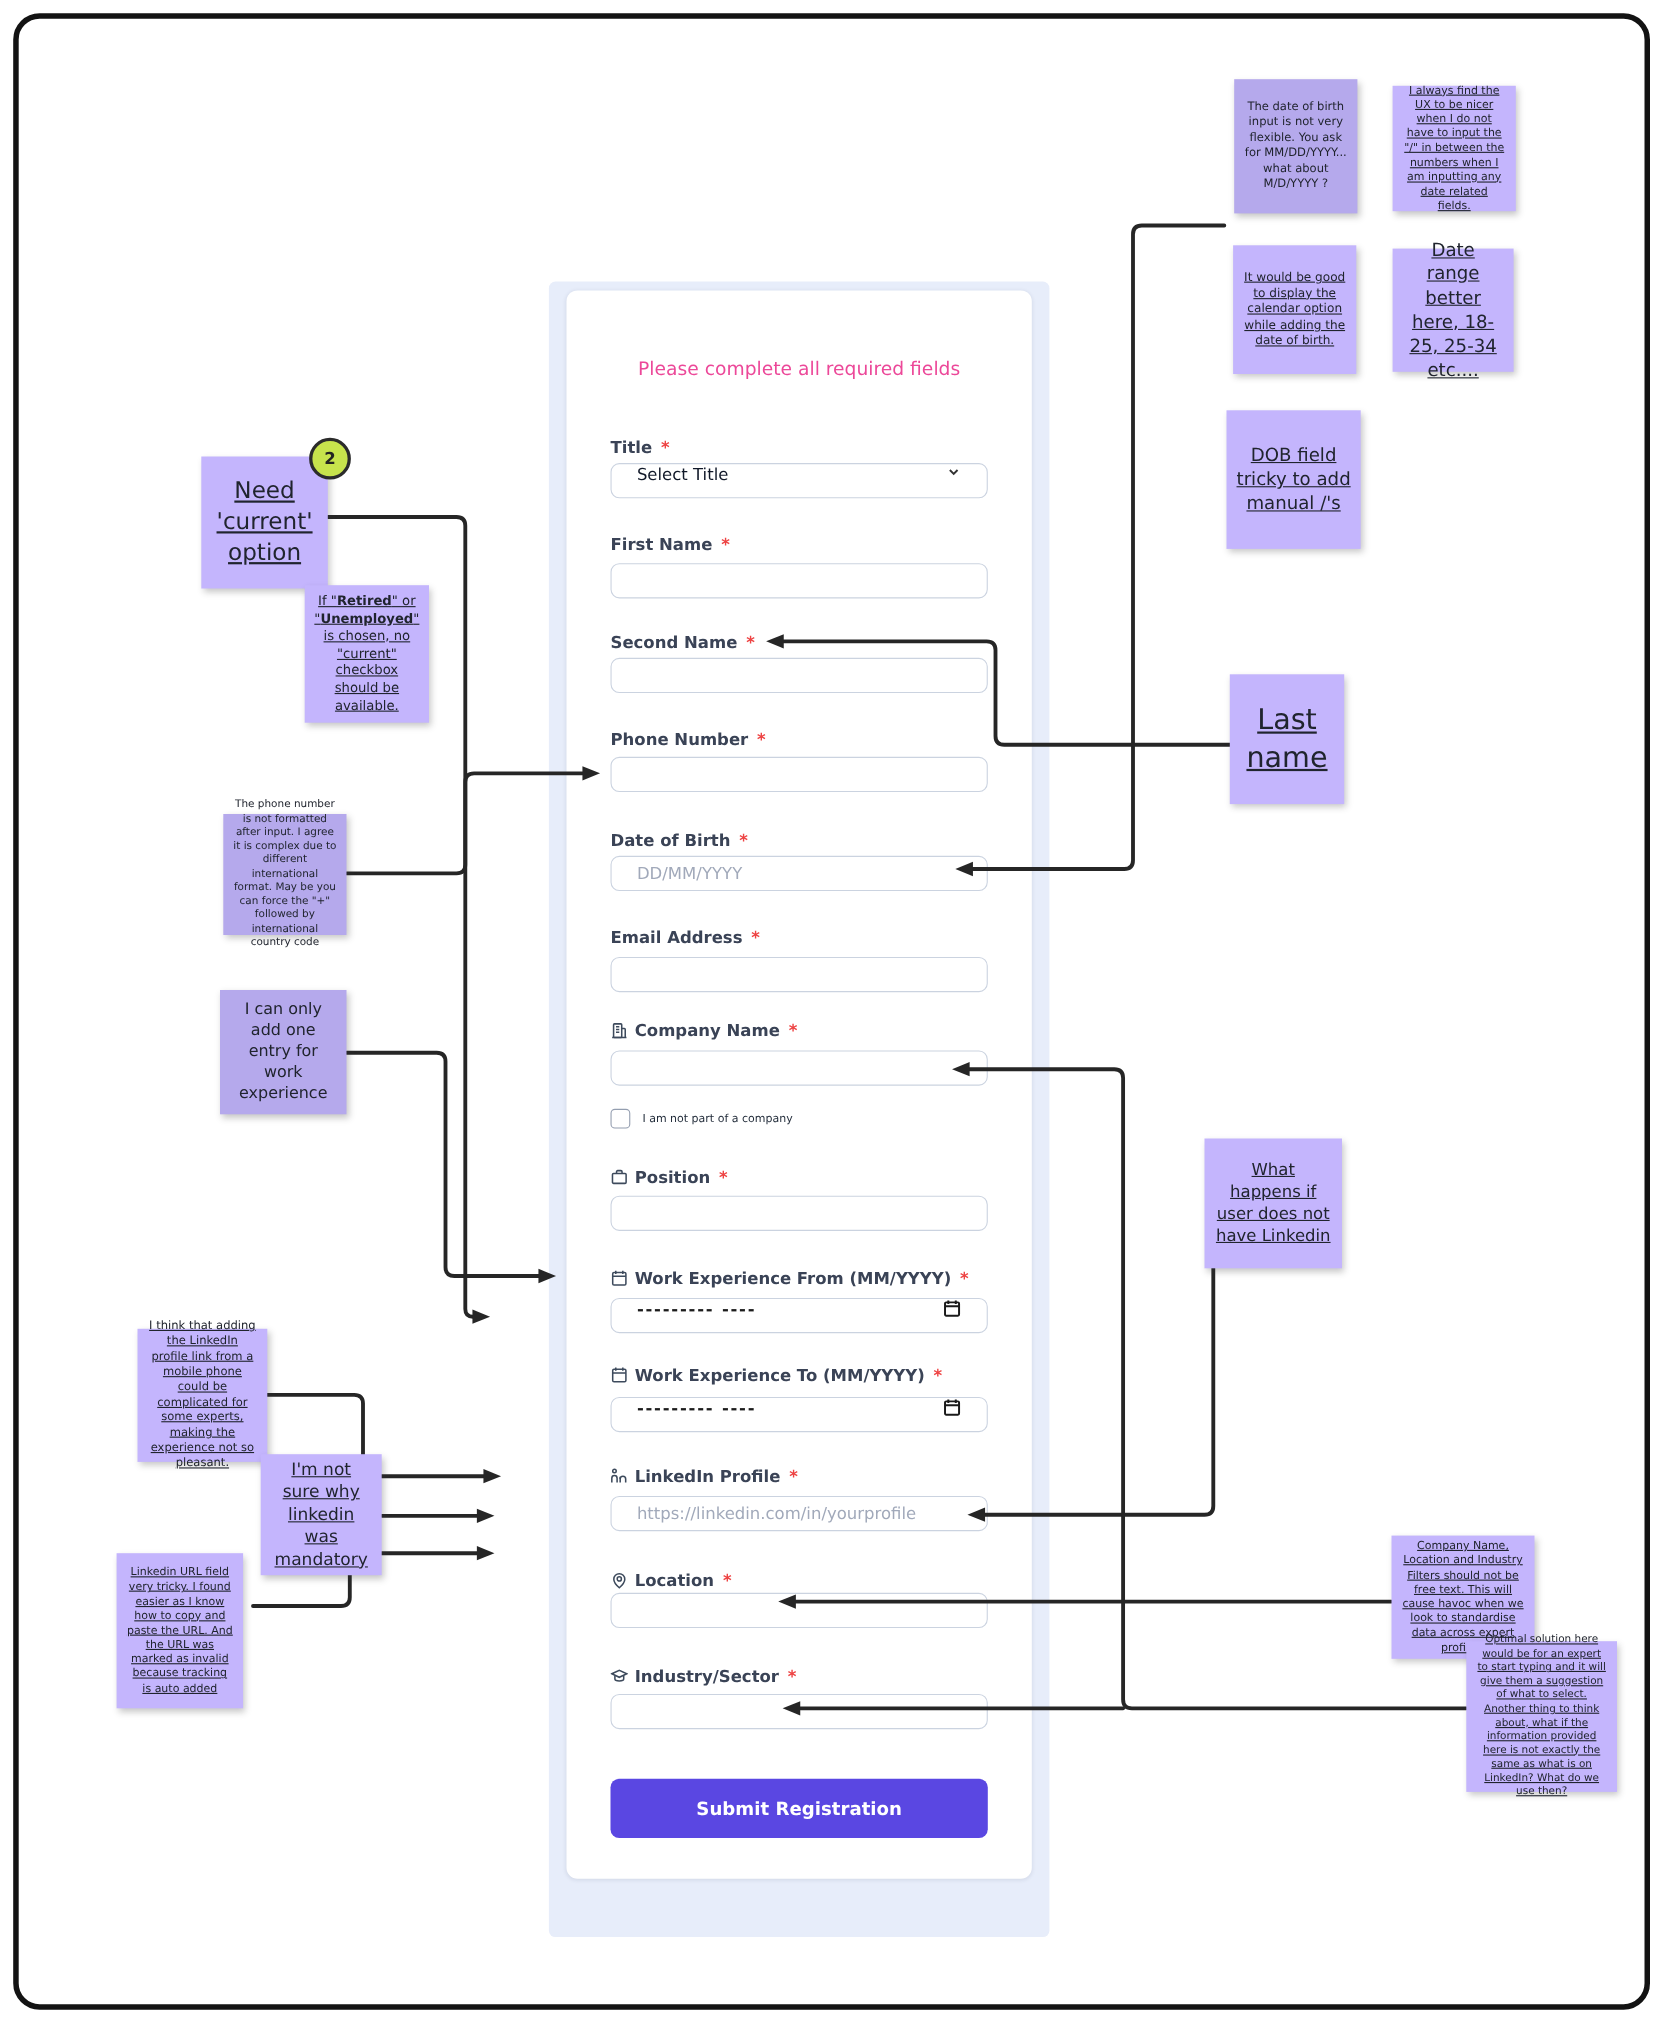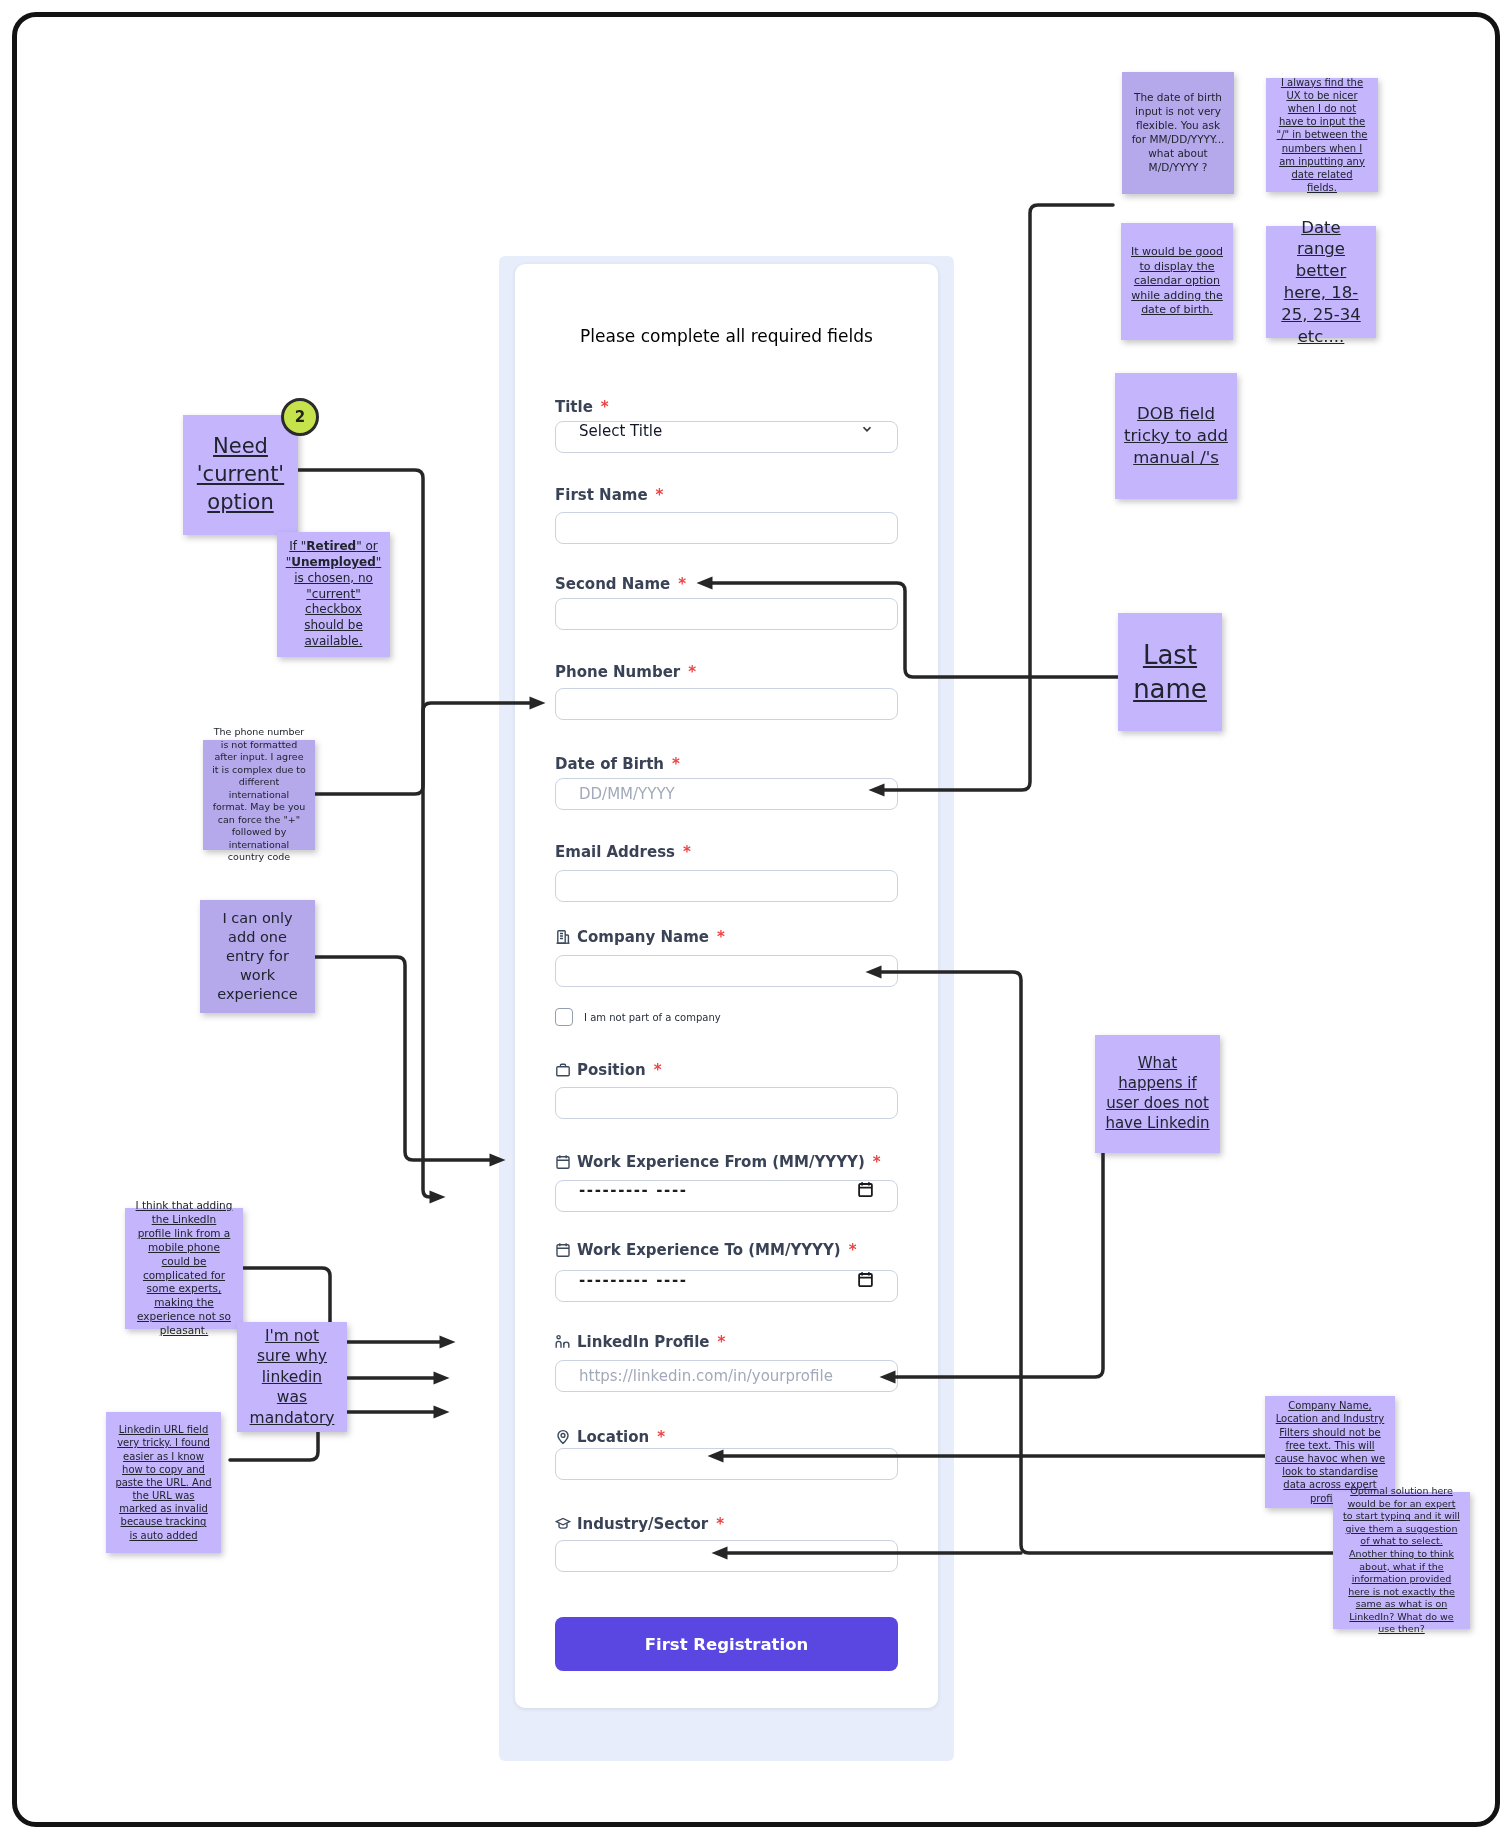--- a/index.html
+++ b/index.html
@@ -4,21 +4,21 @@
 <style>
   html,body{margin:0;padding:0;background:#ffffff;}
   .page{position:relative;width:1512px;height:1839px;background:#fff;overflow:hidden;
         font-family:"DejaVu Sans","Liberation Sans",sans-serif;}
   .frame{position:absolute;inset:12px;border:5px solid #131313;border-radius:24px;pointer-events:none;z-index:9;}
   .panel{position:absolute;left:499px;top:256px;width:455px;height:1505px;background:#e7edfa;border-radius:6px;z-index:1;}
   .card{position:absolute;left:515px;top:264px;width:423px;height:1444px;background:#fff;border-radius:10px;
         box-shadow:0 1px 4px rgba(20,30,60,.10);z-index:2;}
   .form-title{position:absolute;top:14px;left:0;right:0;margin:0;text-align:center;
         font-size:30px;font-weight:700;color:#1d2940;letter-spacing:.2px;}
-  .form-sub{position:absolute;top:62px;left:0;right:0;margin:0;text-align:center;font-size:17px;color:#000000;}
+  .form-sub{position:absolute;top:62px;left:0;right:0;margin:0;text-align:center;font-size:17px;color:#ec4899;}
   .f-label{position:absolute;left:40px;width:343px;display:flex;align-items:center;gap:6px;
         font-size:15px;font-weight:600;color:#3a4356;white-space:nowrap;}
   .f-label .req{color:#ee4444;margin-left:2px;font-weight:700;}
   .f-label .ic{display:inline-flex;width:16px;height:16px;}
   .box{position:absolute;left:40px;width:343px;height:32px;border:1.6px solid #cbd3e0;border-radius:8px;
         background:#fff;box-sizing:border-box;display:flex;align-items:flex-start;padding:0 23px;font-size:15px;color:#1f2937;}
   input.box{font-family:inherit;outline:none;}
   input.box::placeholder{color:#a1a9ba;}
   .box.select{justify-content:space-between;color:#101828;cursor:pointer;}
   .box.date{justify-content:space-between;font-weight:700;letter-spacing:1.6px;color:#1c1c1c;}
@@ -176,21 +176,21 @@
             <svg viewBox="0 0 16 16" fill="none" stroke="#3d4a5c" stroke-width="1.4">
               <path d="M1.2 5.6 8 2.4l6.8 3.2L8 8.8 1.2 5.6Z"></path>
               <path d="M4 7.2v3.2c0 .9 1.8 1.7 4 1.7s4-.8 4-1.7V7.2"></path>
             </svg>
           </span>
           <span>Industry/Sector</span>
           <span class="req">*</span>
         </div>
         <input class="box" type="text" style="top: 1276px;">
       </div>
-    <button class="submit">First Registration</button>
+    <button class="submit">Submit Registration</button>
   </div>
 
   <svg class="wires" width="1512" height="1839" viewBox="0 0 1512 1839" id="wires">
       <defs>
         <marker id="arrow" markerUnits="userSpaceOnUse" markerWidth="18" markerHeight="16" refX="1.5" refY="8" orient="auto">
           <path d="M1,1.5 L17,8 L1,14.5 Z" fill="#262626"></path>
         </marker>
       </defs>
       <path d="M1113,205 H1038 Q1030,205 1030,213 V782 Q1030,790 1022,790 H884" fill="none" stroke="#262626" stroke-width="3.5" stroke-linecap="round" marker-end="url(#arrow)"></path>
       <path d="M1118,677 H913 Q905,677 905,669 V591 Q905,583 897,583 H712" fill="none" stroke="#262626" stroke-width="3.5" stroke-linecap="round" marker-end="url(#arrow)"></path>

